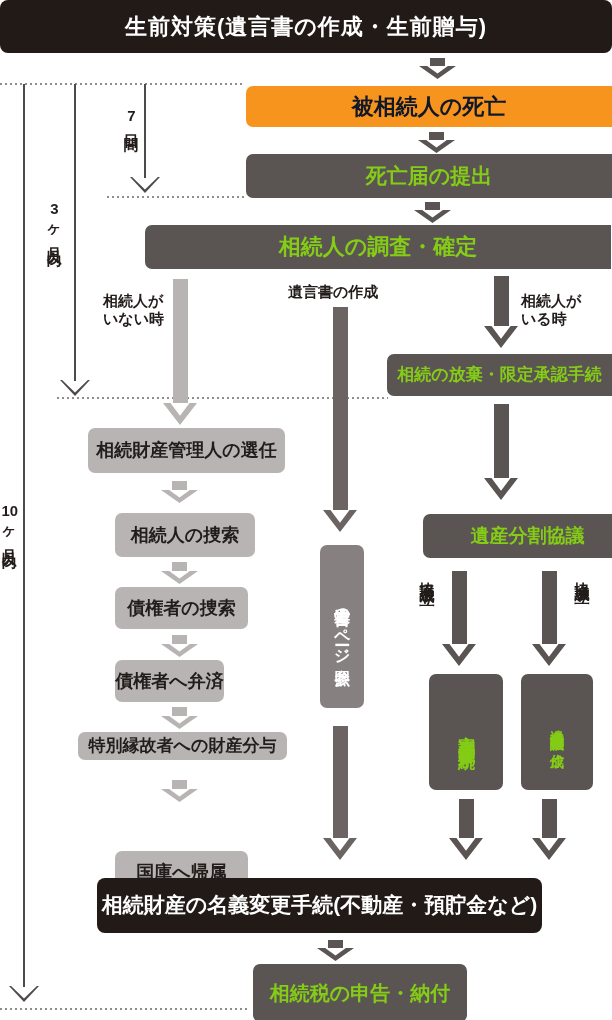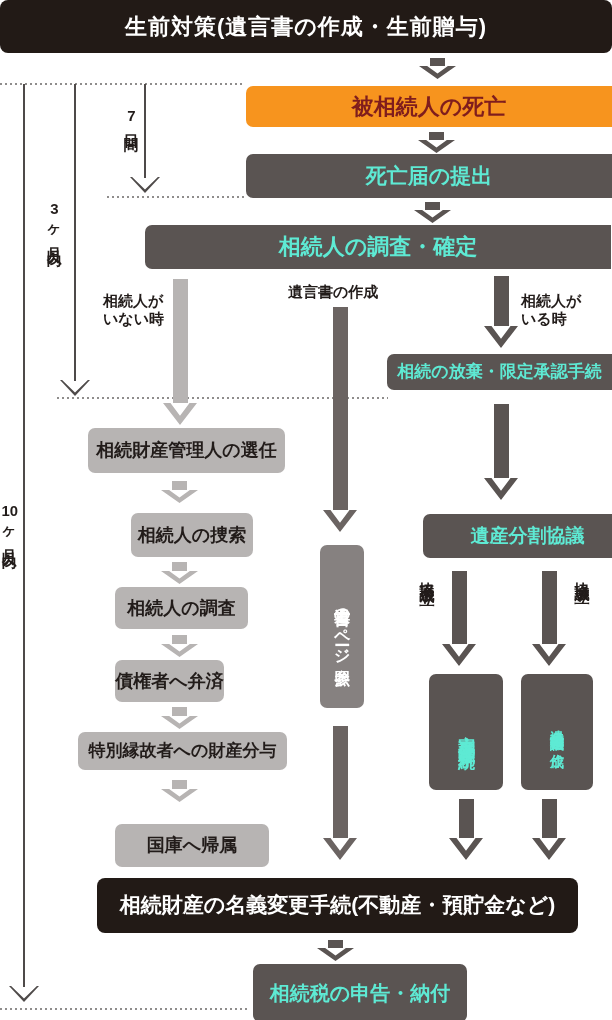--- a/index.html
+++ b/index.html
@@ -7,23 +7,23 @@
     width:612px;height:1020px;position:relative;overflow:hidden;
     background:#ffffff;
     font-family:"Liberation Sans","DejaVu Sans",sans-serif;
   }
   .box{
     position:absolute;box-sizing:border-box;
     display:flex;align-items:center;justify-content:center;
     font-weight:bold;text-align:center;line-height:1.15;
   }
   .black{background:var(--box-black,#221a16);color:#fff;border-radius:8px;}
-  .dark{background:var(--box-dark,#5a5452);color:#5eead4;border-radius:7px;}
+  .dark{background:var(--box-dark,#5a5452);color:#84cc16;border-radius:7px;}
   .dark.flush{border-top-right-radius:0;border-bottom-right-radius:0;}
-  .orange{background:var(--accent-orange,#f7941e);color:#7f1d1d;border-radius:7px 0 0 7px;}
+  .orange{background:var(--accent-orange,#f7941e);color:#0f172a;border-radius:7px 0 0 7px;}
   .light{background:var(--box-light,#b7b4b3);color:var(--text-dark,#221c1a);border-radius:7px;}
   .mid{background:var(--box-mid,#868180);color:#fff;border-radius:7px;}
 
   .vtext{writing-mode:vertical-rl;letter-spacing:2px;}
   .vlabel{
     position:absolute;writing-mode:vertical-rl;text-orientation:upright;
     font-weight:bold;color:var(--text-dark,#221c1a);letter-spacing:2px;font-size:15px;
   }
   .tcy{text-combine-upright:all;}
   .hlabel{
@@ -108,21 +108,21 @@
   </div>
 <div class="arr arr-lg c-mid" style="left:323px;top:307px;height:225px;">
     <div class="shaft"></div>
     <div class="head"></div>
   </div>
 <div class="arr arr-lg c-dark" style="left:484px;top:276px;height:72px;">
     <div class="shaft"></div>
     <div class="head"></div>
   </div>
 
-<div class="box dark flush" style="left:387px;top:354px;width:225px;height:36px;font-size:17px;">相続の放棄・限定承認手続</div>
+<div class="box dark flush" style="left:387px;top:354px;width:225px;height:42px;font-size:17px;">相続の放棄・限定承認手続</div>
 
 <div class="arr arr-lg c-dark" style="left:484px;top:404px;height:96px;">
     <div class="shaft"></div>
     <div class="head"></div>
   </div>
 
 <div class="box dark flush" style="left:403px;top:514px;width:209px;height:44px;font-size:19px;margin-left:20px;">遺産分割協議</div>
 
 <div class="vlabel" style="left:417px;top:570px;">協議不成立</div>
 <div class="vlabel" style="left:572px;top:570px;">協議成立</div>
@@ -159,46 +159,46 @@
     <div class="shaft"></div>
     <div class="head"></div>
   </div>
 
 <div class="box light" style="left:88px;top:428px;width:197px;height:45px;font-size:18px;">相続財産管理人の選任</div>
 <div class="arr arr-sm c-light" style="left:161px;top:481px;height:22px;">
     <div class="shaft"></div>
     <div class="head"></div>
   </div>
 
-<div class="box light" style="left:131px;top:513px;width:122px;height:44px;font-size:18px;">相続人の捜索</div>
+<div class="box light" style="left:115px;top:513px;width:140px;height:44px;font-size:18px;">相続人の捜索</div>
 <div class="arr arr-sm c-light" style="left:161px;top:562px;height:22px;">
     <div class="shaft"></div>
     <div class="head"></div>
   </div>
 
-<div class="box light" style="left:115px;top:587px;width:133px;height:42px;font-size:18px;">相続人の調査</div>
+<div class="box light" style="left:115px;top:587px;width:133px;height:42px;font-size:18px;">債権者の捜索</div>
 <div class="arr arr-sm c-light" style="left:161px;top:635px;height:22px;">
     <div class="shaft"></div>
     <div class="head"></div>
   </div>
 
 <div class="box light" style="left:115px;top:660px;width:109px;height:42px;font-size:18px;">債権者へ弁済</div>
 <div class="arr arr-sm c-light" style="left:161px;top:707px;height:22px;">
     <div class="shaft"></div>
     <div class="head"></div>
   </div>
 
-<div class="box light" style="left:78px;top:732px;width:209px;height:38px;font-size:17px;">特別縁故者への財産分与</div>
+<div class="box light" style="left:78px;top:732px;width:209px;height:28px;font-size:17px;">特別縁故者への財産分与</div>
 <div class="arr arr-sm c-light" style="left:161px;top:780px;height:22px;">
     <div class="shaft"></div>
     <div class="head"></div>
   </div>
 
-<div class="box light" style="left:115px;top:824px;width:154px;height:43px;font-size:18px;">国庫へ帰属</div>
-
-<div class="box black" style="left:97px;top:878px;width:481px;height:55px;font-size:21px;">相続財産の名義変更手続(不動産・預貯金など)</div>
+<div class="box light" style="left:115px;top:851px;width:133px;height:43px;font-size:18px;">国庫へ帰属</div>
+
+<div class="box black" style="left:97px;top:878px;width:445px;height:55px;font-size:21px;">相続財産の名義変更手続(不動産・預貯金など)</div>
 
 <div class="arr arr-sm c-dark" style="left:317px;top:940px;height:21px;">
     <div class="shaft"></div>
     <div class="head"></div>
   </div>
 
 <div class="box dark" style="left:253px;top:964px;width:214px;height:58px;font-size:20px;">相続税の申告・納付</div>
 
 </body></html>

